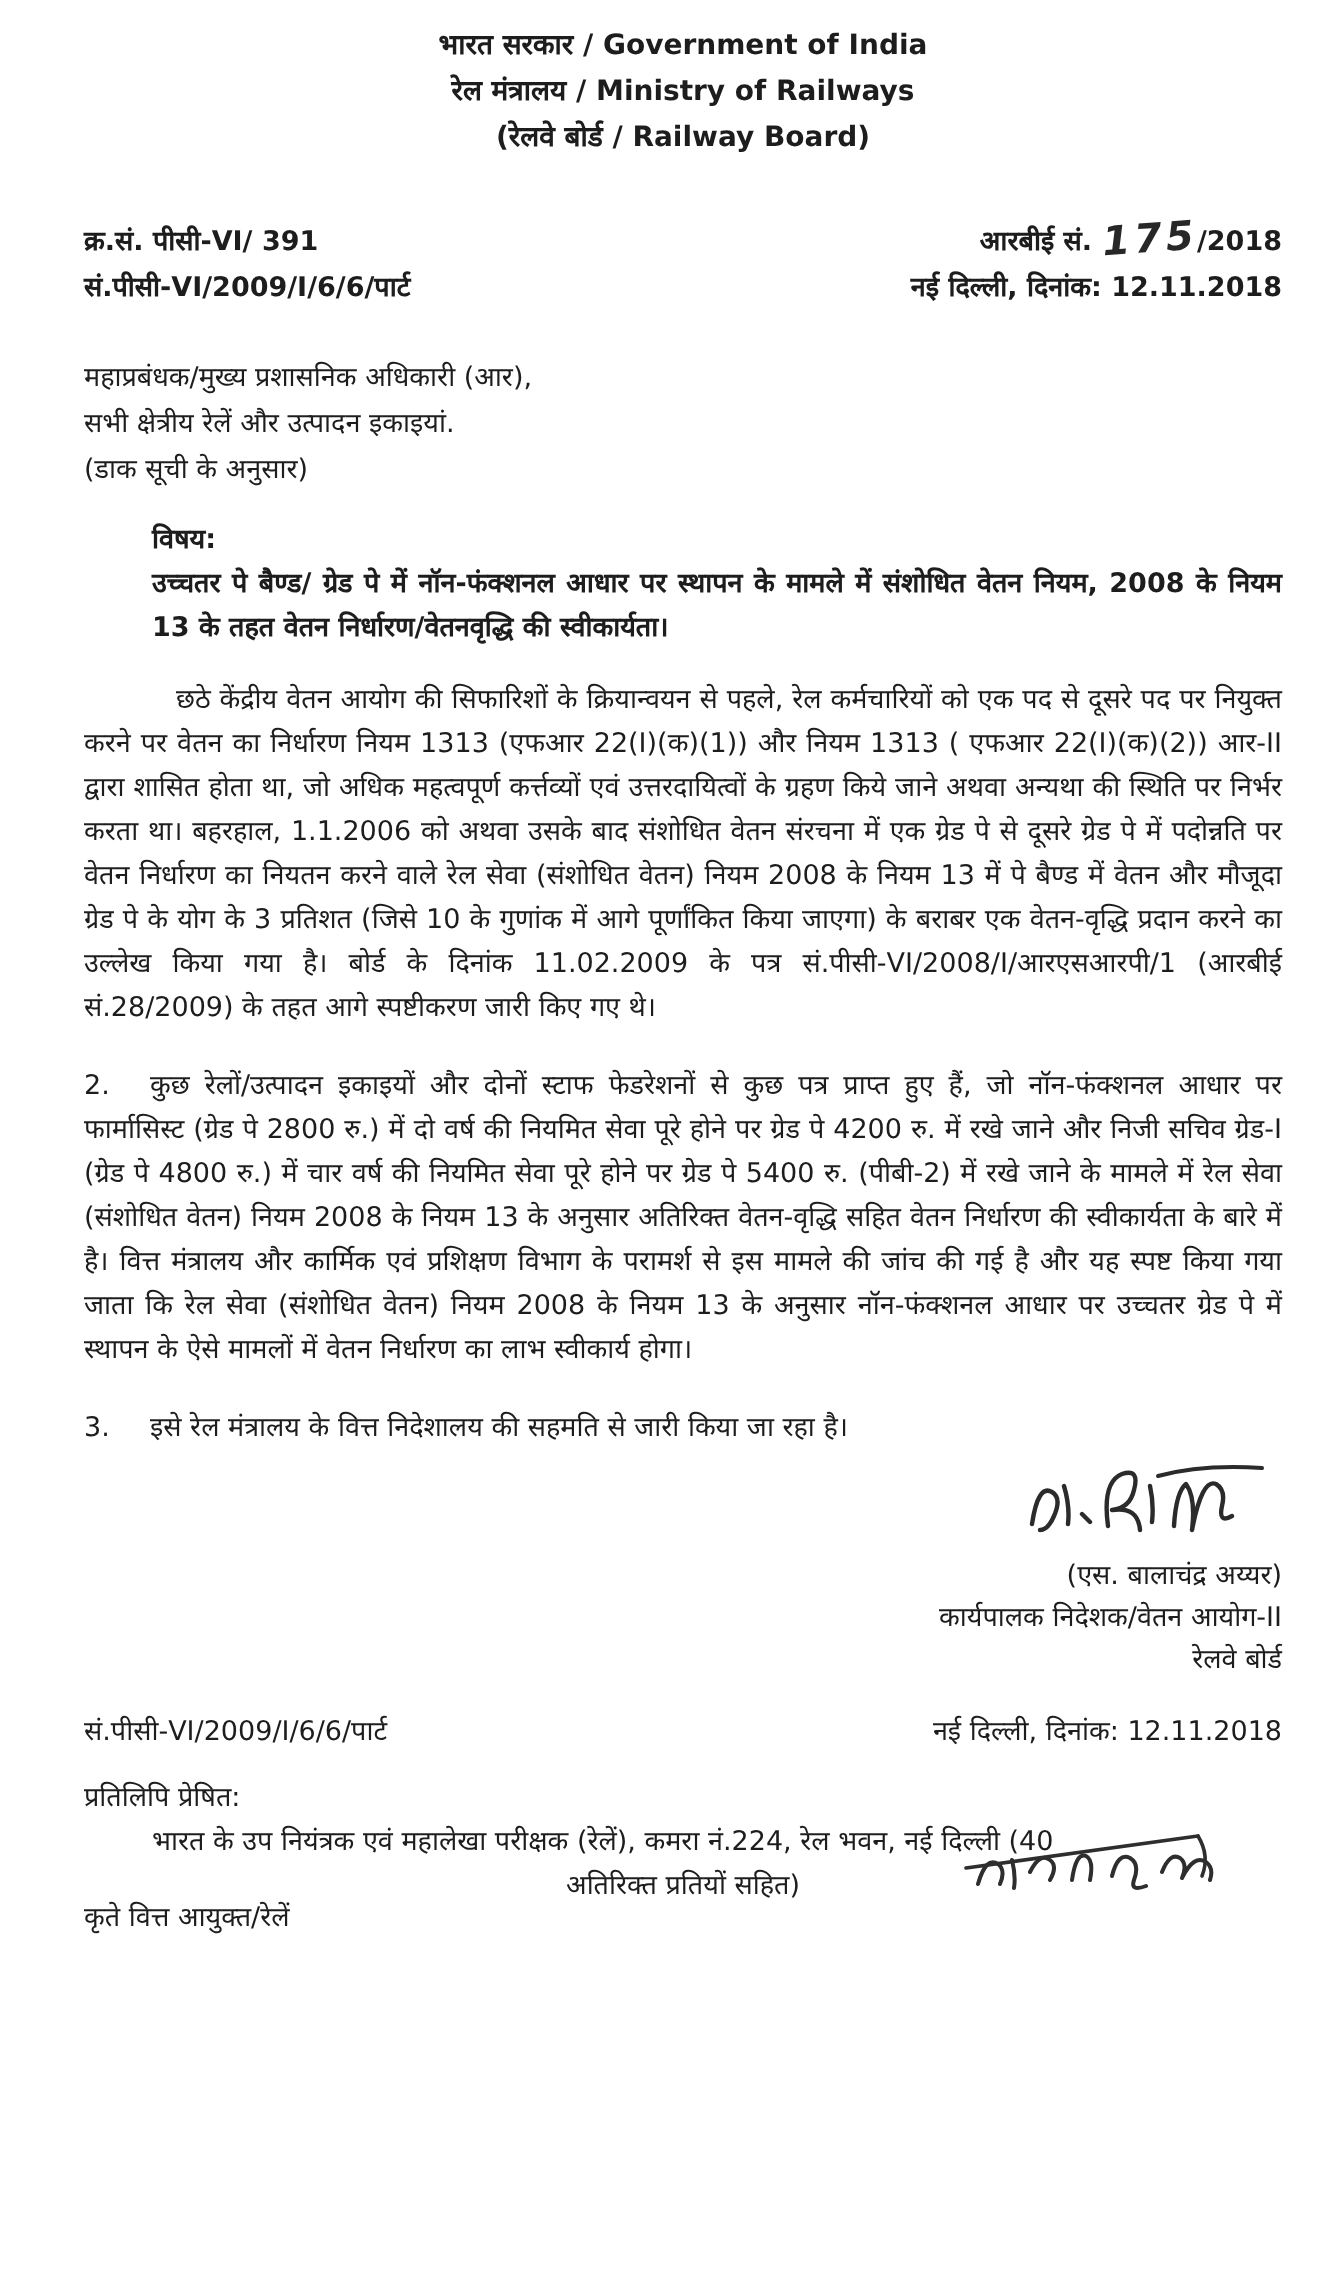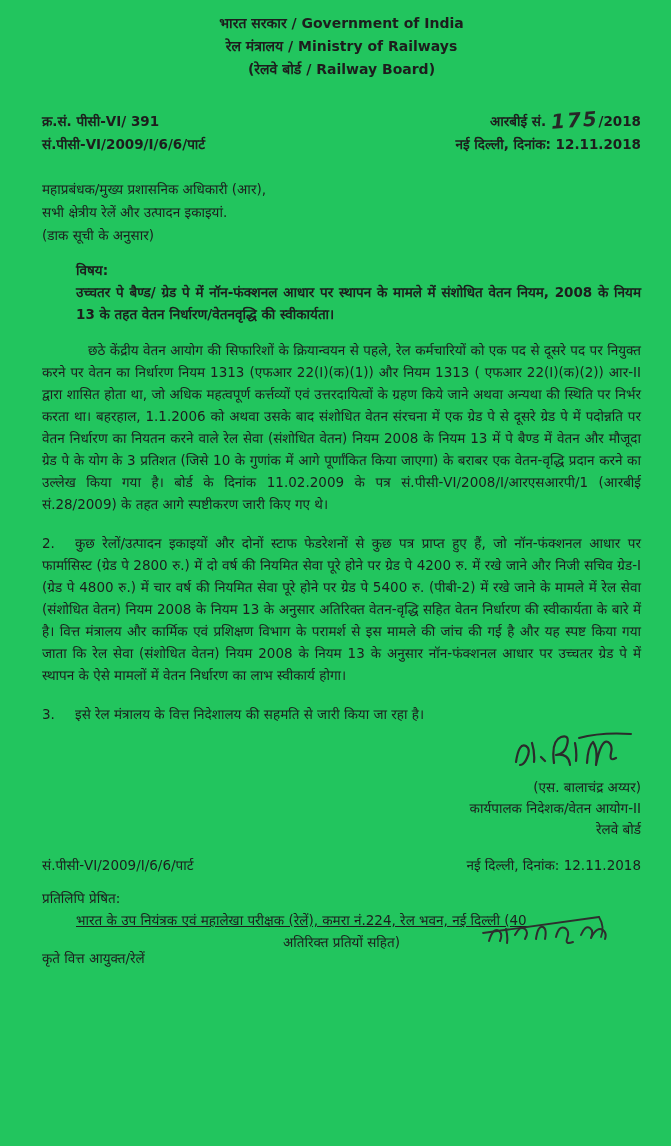--- a/index.html
+++ b/index.html
@@ -1,20 +1,20 @@
 <!DOCTYPE html>
 <html lang="hi"><head>
 <meta charset="utf-8">
 <style>
   html,body{margin:0;padding:0;background:#9a9a9a;}
   .page{
     position:relative;
     width:671px;height:1146px;
     margin:0 auto;
-    background:#22c55e;
+    background:#ffffff;
     color:#1d1d1d;
     font-family:"DejaVu Sans","Liberation Sans",sans-serif;
     font-size:13.5px;
     line-height:22px;
     box-sizing:border-box;
     padding:8px 30px 0 42px;
     overflow:hidden;
   }
   .letterhead{text-align:center;font-weight:bold;font-size:14px;line-height:23px;margin-top:4px;}
   .ref-row{display:flex;justify-content:space-between;margin-top:29px;font-weight:bold;}
@@ -37,21 +37,21 @@
   .subject-text{flex:1 1 auto;text-align:justify;}
   .para{margin:0;text-align:justify;}
   .para.p1{margin-top:14px;text-indent:46px;}
   .para.numbered{margin-top:17px;}
   .pnum{display:inline-block;min-width:33px;text-indent:0;}
   .sig-block{margin-top:4px;text-align:right;}
   .sig-block .sig-scrawl{margin-right:6px;}
   .sig-block div{line-height:21px;}
   .footer-row{display:flex;justify-content:space-between;margin-top:14px;}
   .copy-section{margin-top:11px;}
-  .copy-line1{text-indent:34px;text-decoration:underline;}
+  .copy-line1{text-indent:34px;}
   .copy-line2{text-indent:0;text-align:center;}
   .for-sign{position:relative;text-align:left;margin-top:-6px;padding-right:4px;}
   .for-sign .sig-scrawl2{position:absolute;right:10px;top:-36px;}
   svg.sig{overflow:visible;}
 </style>
 </head>
 <body>
 
 <div class="page">
 

